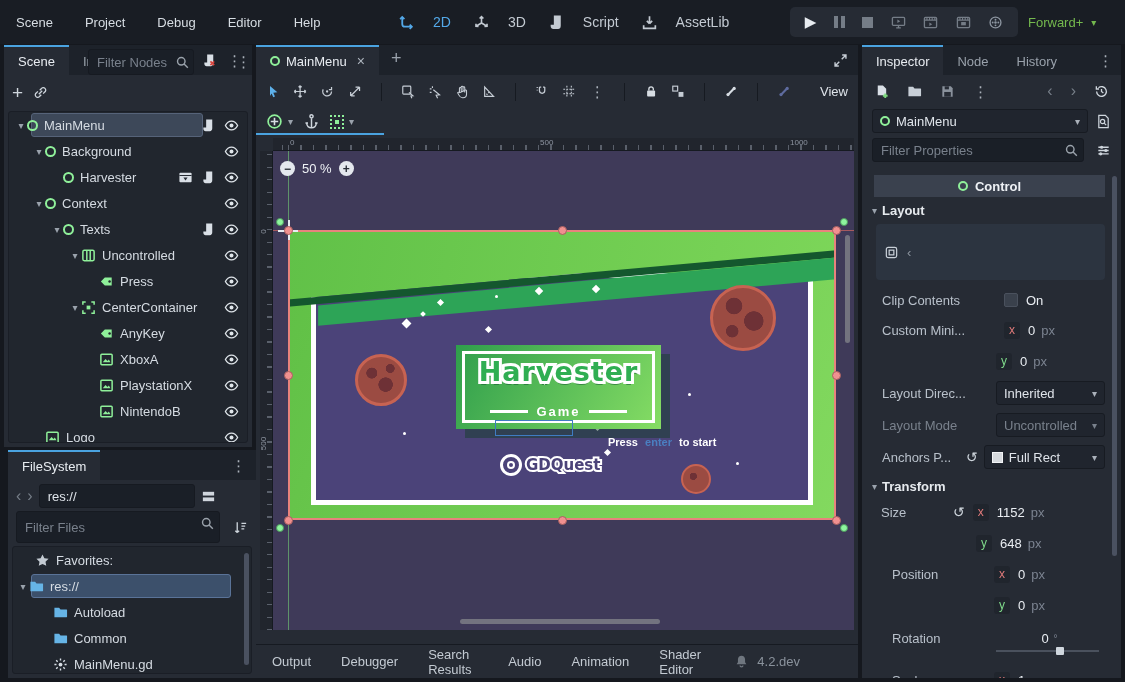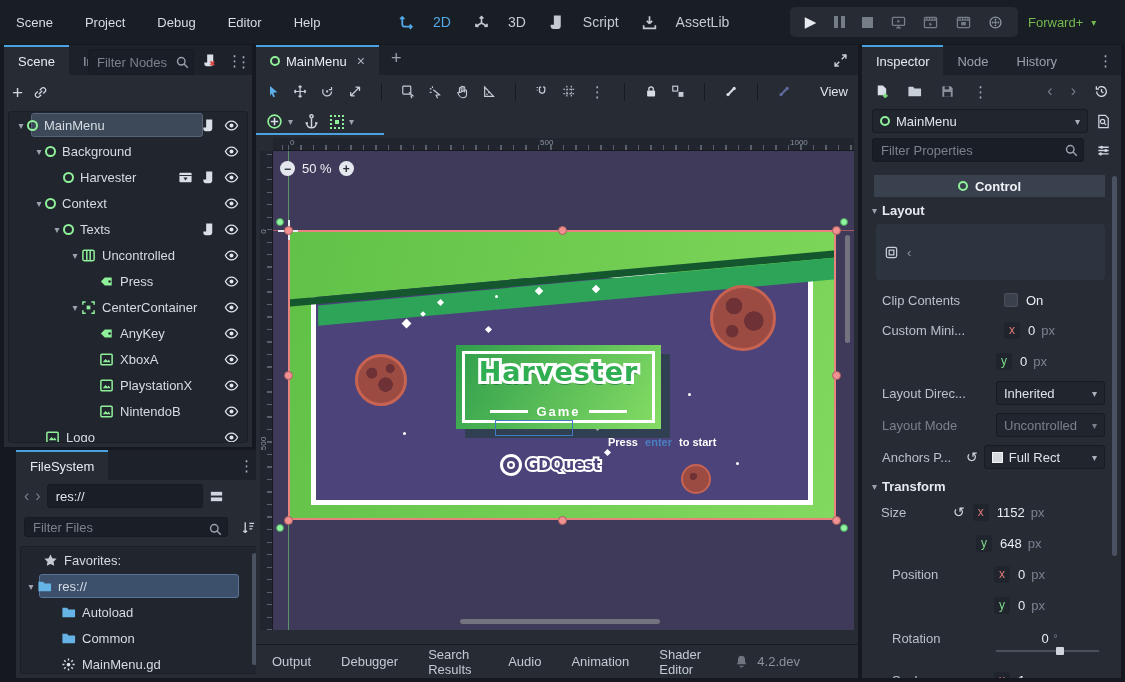--- a/index.html
+++ b/index.html
@@ -350,39 +350,39 @@
       <span class="ric">
           <svg class="i15" viewBox="0 0 16 16">
             <path d="M1.5 8C3 5 5.3 3.4 8 3.4S13 5 14.5 8C13 11 10.7 12.6 8 12.6 5.3 12.6 3 11 1.5 8Z" fill="none" stroke="#dfe5ea" stroke-width="1.4"></path>
             <circle cx="8" cy="8" r="2.1" fill="#dfe5ea"></circle>
           </svg>
         </span>
     </div>
   </div>
 </div>
 
-<div class="abs panel" style="left:16px;top:450px;width:248px;height:228px">
+<div class="abs panel" style="left:8px;top:450px;width:248px;height:228px">
   <div class="tabstrip" style="height:30px">
     <div class="tab active">
         <span>FileSystem</span>
       </div>
     <div class="vdots" style="margin-left:auto;padding:8px 10px">⋮</div>
   </div>
   <div class="flex" style="height:32px;padding:0 8px;gap:6px">
     <span style="color:#767e88;font-size:16px">‹</span>
     <span style="color:#767e88;font-size:16px">›</span>
     <input style="width: 156px; height: 24px;" value="res://">
     <svg class="i15" viewBox="0 0 16 16">
         <rect x="2" y="3" width="12" height="4" fill="#d0d6dd"></rect>
         <rect x="2" y="9" width="12" height="4" fill="#d0d6dd"></rect>
       </svg>
   </div>
   <div class="flex" style="height:30px;padding:0 8px;gap:8px">
     <span class="abs" style="left:8px;width:204px">
-      <input style="width: 204px; height: 20px; padding-right: 24px;" placeholder="Filter Files">
+      <input style="width: 204px; height: 32px; padding-right: 24px;" placeholder="Filter Files">
       <svg class="i15 abs" style="right:5px;top:5px" viewBox="0 0 16 16">
           <circle cx="6.7" cy="6.7" r="4" stroke="#9aa2ab" fill="none" stroke-width="1.5"></circle>
           <path d="M9.7 9.7l4 4" stroke="#9aa2ab" stroke-width="1.5"></path>
         </svg>
     </span>
     <svg class="i15" viewBox="0 0 16 16" style="margin-left:auto">
         <path d="M4.5 2.5v11M4.5 13.5l-2-2M4.5 13.5l2-2" stroke="#cfd6dd" stroke-width="1.4" fill="none"></path>
         <path d="M9 3.5h5M9 6.5h4M9 9.5h3" stroke="#cfd6dd" stroke-width="1.4"></path>
       </svg>
   </div>

